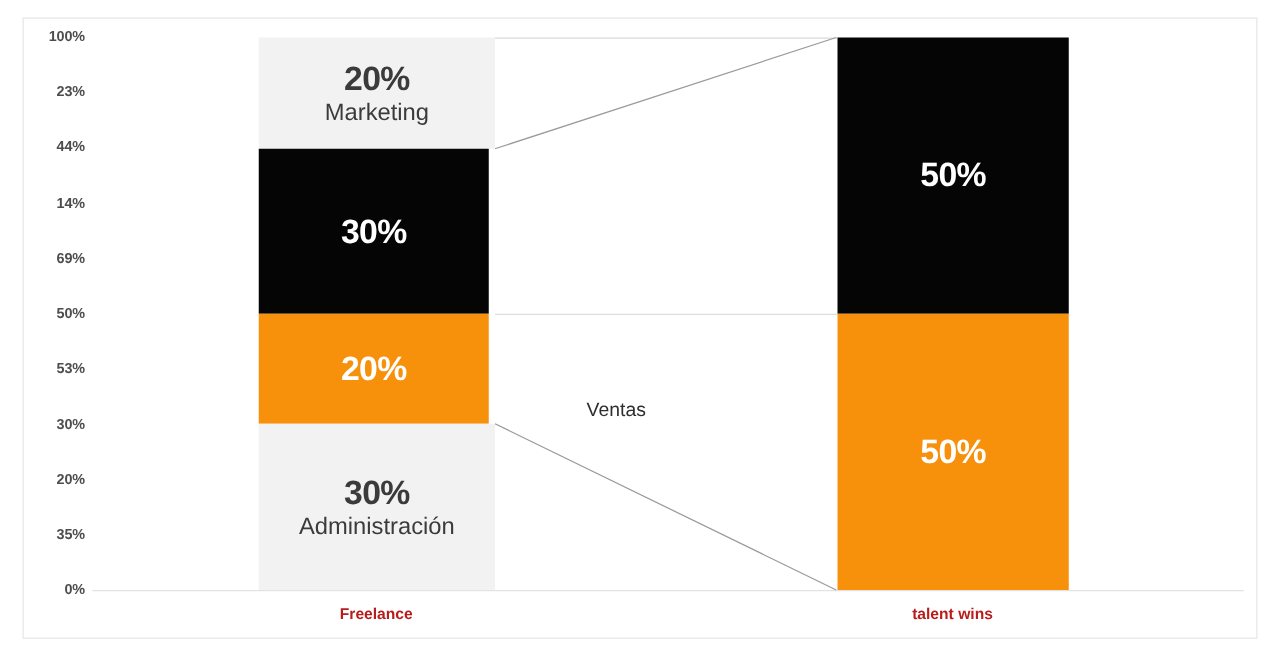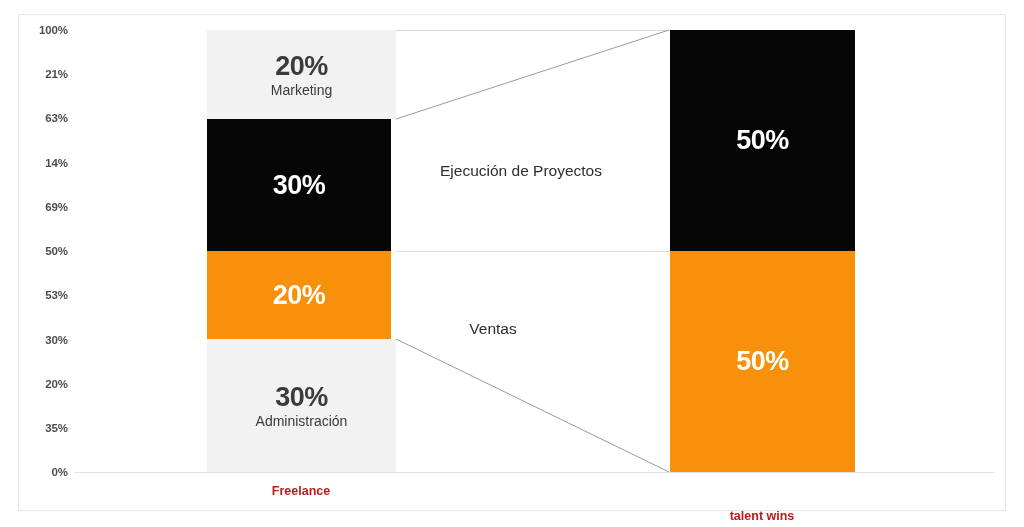--- a/index.html
+++ b/index.html
@@ -81,21 +81,21 @@
     align-items: center;
     justify-content: center;
     line-height: 1.12;
   }
   .seg .pct {
     font-size: 27px;
     font-weight: bold;
     letter-spacing: -0.5px;
   }
   .seg .nm {
-    font-size: 14px;
+    font-size: 19px;
     font-weight: normal;
     margin-top: 2px;
   }
   .seg.light { background: #f2f2f2; color: #3b3b3b; }
   .seg.dark  { background: #050505; color: #ffffff; }
   .seg.accent{ background: #f7900a; color: #ffffff; }
 
   
   #connectors {
     position: absolute;
@@ -126,22 +126,22 @@
 </style>
 </head>
 <body>
 
 <div id="stage">
 
   <div id="chart-frame"></div>
 
   <div id="yaxis">
     <div class="ytick" style="top:30px">100%</div>
-    <div class="ytick" style="top:74px">21%</div>
-    <div class="ytick" style="top:118px">63%</div>
+    <div class="ytick" style="top:74px">23%</div>
+    <div class="ytick" style="top:118px">44%</div>
     <div class="ytick" style="top:163px">14%</div>
     <div class="ytick" style="top:207px">69%</div>
     <div class="ytick" style="top:251px">50%</div>
     <div class="ytick" style="top:295px">53%</div>
     <div class="ytick" style="top:340px">30%</div>
     <div class="ytick" style="top:384px">20%</div>
     <div class="ytick" style="top:428px">35%</div>
     <div class="ytick" style="top:472px">0%</div>
   </div>
 
@@ -181,19 +181,18 @@
 
     <div class="seg dark" style="left:670px; top:30px; width:185px; height:221px;">
       <div class="pct">50%</div>
     </div>
 
     <div class="seg accent" style="left:670px; top:251px; width:185px; height:221px;">
       <div class="pct">50%</div>
     </div>
   </div>
 
-  <div class="conn-label" style="left:521px; top:171px;">Ejecución de Proyectos</div>
   <div class="conn-label" style="left:493px; top:329px;">Ventas</div>
 
   <div class="xtick" style="left:301px; top:484px;">Freelance</div>
-  <div class="xtick" style="left:762px; top:509px;">talent wins</div>
+  <div class="xtick" style="left:762px; top:484px;">talent wins</div>
 
 </div>
 
 </body></html>

